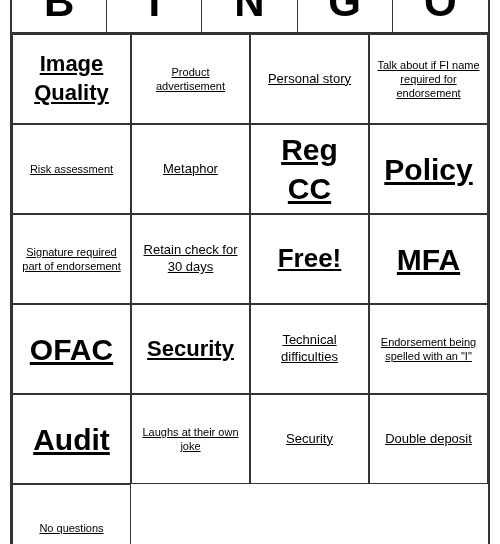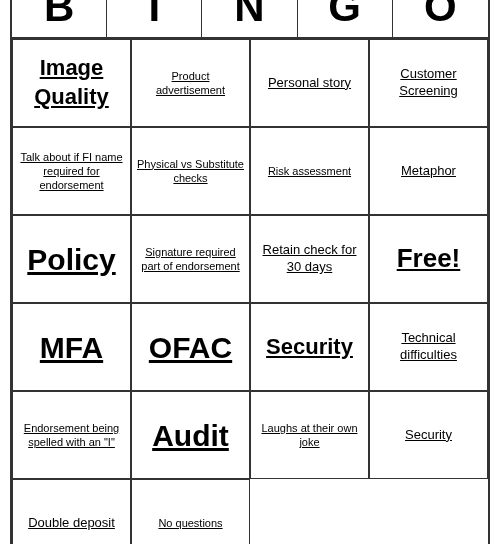--- a/index.html
+++ b/index.html
@@ -73,25 +73,24 @@
   <div class="bingo-letter">B</div>
       <div class="bingo-letter">I</div>
       <div class="bingo-letter">N</div>
       <div class="bingo-letter">G</div>
       <div class="bingo-letter">O</div>
     </div>
   <div class="bingo-grid">
   <div class="bingo-cell large-text">Image Quality</div>
       <div class="bingo-cell small-text">Product advertisement</div>
       <div class="bingo-cell">Personal story</div>
-      <div class="bingo-cell">Customer Screening</div>
       <div class="bingo-cell small-text">Talk about if FI name required for endorsement</div>
-      <div class="bingo-cell small-text">Physical vs Substitute checks</div>
       <div class="bingo-cell small-text">Risk assessment</div>
       <div class="bingo-cell">Metaphor</div>
+      <div class="bingo-cell xl-text">Reg CC</div>
       <div class="bingo-cell xl-text">Policy</div>
       <div class="bingo-cell small-text">Signature required part of endorsement</div>
       <div class="bingo-cell">Retain check for 30 days</div>
       <div class="bingo-cell free">Free!</div>
       <div class="bingo-cell xl-text">MFA</div>
       <div class="bingo-cell xl-text">OFAC</div>
       <div class="bingo-cell large-text">Security</div>
       <div class="bingo-cell">Technical difficulties</div>
       <div class="bingo-cell small-text">Endorsement being spelled with an "I"</div>
       <div class="bingo-cell xl-text">Audit</div>

